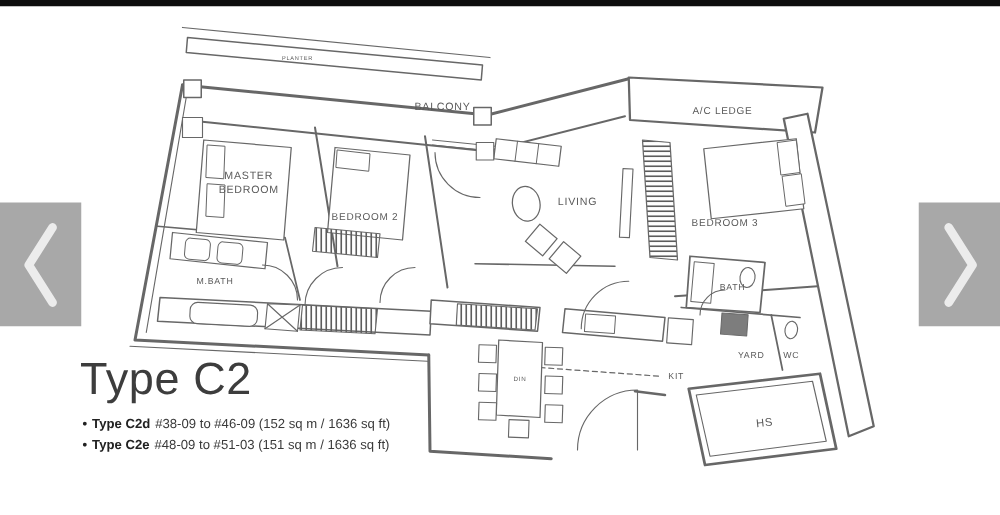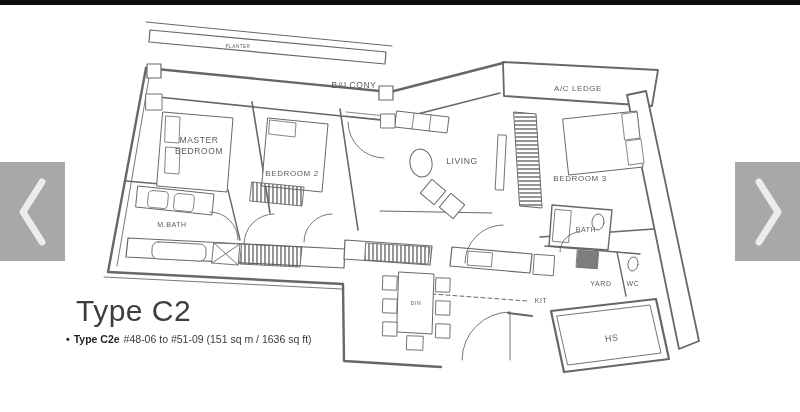--- a/index.html
+++ b/index.html
@@ -10,22 +10,22 @@
   #stage{position:absolute;inset:0;border-radius:28px;}
   .topbar{position:absolute;left:0;top:0;width:800px;height:5px;background:#0e0e0e;}
   .plan{position:absolute;left:0;top:0;width:800px;height:412px;}
   .nav-btn{
     position:absolute;top:162px;width:65px;height:99px;background:#a8a8a8;
     display:flex;align-items:center;justify-content:center;border:none;padding:0;cursor:pointer;
   }
   .nav-btn.prev{left:0;}
   .nav-btn.next{left:735px;}
   .title{
-    position:absolute;left:64px;top:282px;margin:12px;
-    font-size:30px;font-weight:400;color:#3d3d3d;letter-spacing:0.5px;
+    position:absolute;left:64px;top:282px;margin:0;
+    font-size:36px;font-weight:400;color:#3d3d3d;letter-spacing:0.5px;
   }
   .unit-list{
     position:absolute;left:66px;top:331px;margin:0;padding:0;list-style:none;
     font-size:10.5px;color:#333;width:330px;
   }
   .unit-list li{line-height:17px;white-space:nowrap;}
   .unit-list .bullet{font-weight:700;color:#222;margin-right:4px;}
   .unit-list .utype{font-weight:700;color:#222;margin-right:4px;}
   .unit-list .udet{color:#3a3a3a;}
   svg text{font-family:"Liberation Sans",sans-serif;fill:#5a5a5a;letter-spacing:0.6px;}
@@ -163,21 +163,24 @@
       <text x="633" y="286" font-size="7">WC</text>
       <text x="612" y="341" font-size="9" transform="rotate(-6 612 341)">HS</text>
       <text x="416" y="305" font-size="5">DIN</text>
     </g>
   </svg>
 
   <h2 class="title">Type C2</h2>
 
   <ul class="unit-list">
     <li>
-      <span class="bullet">•</span><span class="utype">Type C2e</span><span class="udet">#48-06 to #51-09 (151 sq m / 1636 sq ft)</span>
+      <span class="bullet">•</span><span class="utype">Type C2d</span><span class="udet">#38-09 to #46-09 (152 sq m / 1636 sq ft)</span>
+    </li>
+    <li>
+      <span class="bullet">•</span><span class="utype">Type C2e</span><span class="udet">#48-09 to #51-03 (151 sq m / 1636 sq ft)</span>
     </li>
   </ul>
 
   <button class="nav-btn prev">
     <svg width="44" height="74" viewBox="0 0 44 74">
       <polyline points="31,7 12,37 31,67" fill="none" stroke="#ececec" stroke-width="7" stroke-linecap="round" stroke-linejoin="round"></polyline>
     </svg>
   </button>
   <button class="nav-btn next">
     <svg width="44" height="74" viewBox="0 0 44 74">

